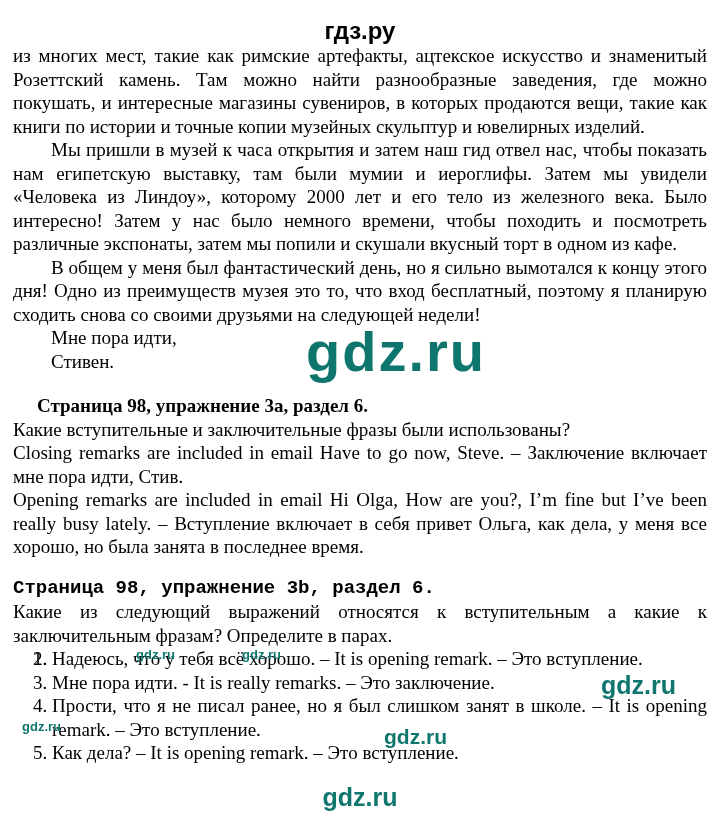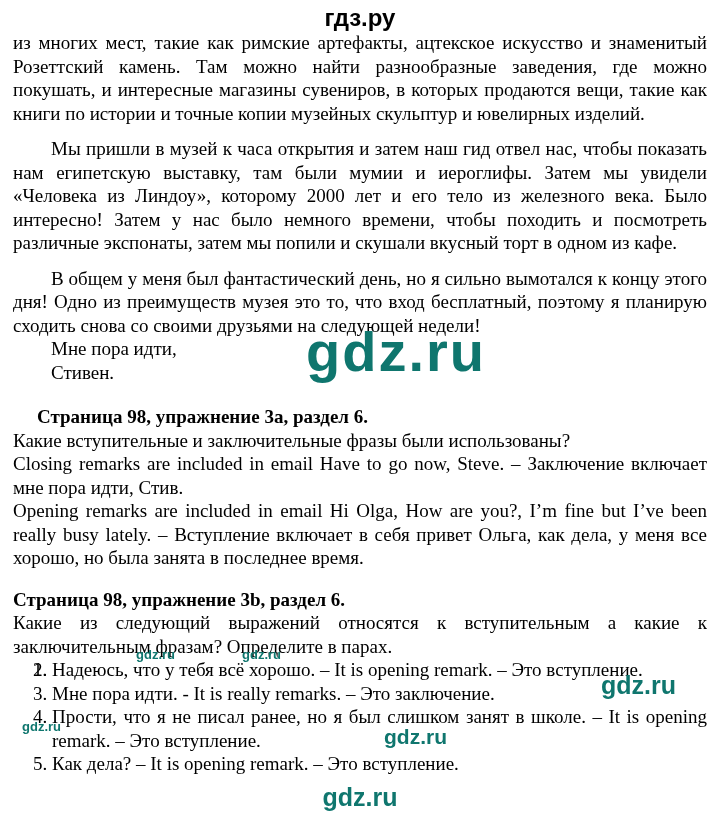--- a/index.html
+++ b/index.html
@@ -1,31 +1,31 @@
 <!DOCTYPE html>
 <html><head>
 <meta charset="utf-8">
 <style>
   html,body { margin:0; padding:0; background:#fff; }
   .page {
     position:relative; width:720px; height:817px; background:#ffffff;
     font-family:"Liberation Serif", serif; font-size:19px; line-height:23.5px;
     color:#000; overflow:hidden;
   }
-  .content { position:absolute; left:13px; top:3px; width:694px; }
+  .content { position:absolute; left:13px; top:16px; width:694px; }
   .logo {
     text-align:center; font-family:"Liberation Sans", sans-serif;
     font-weight:bold; font-size:24px; line-height:26px; margin-top:2px;
   }
   .para { margin:0; text-align:justify; }
-  .indent { text-indent:38px;margin-top:12px; }
+  .indent { text-indent:38px; }
   .signline { margin:0; text-indent:38px; }
   .heading { font-weight:bold; margin:0; }
   .h3a { margin-top:21px;margin-left:24px; }
-  .h3b { margin-top:18px; }
+  .h3b { margin-top:18px;font-family:Liberation Mono, monospace; }
   .list { margin:0; }
   .li { position:relative; padding-left:39px; text-align:justify; margin:0; }
   .li .num { position:absolute; left:20px; top:0; }
   .wm {
     position:absolute; font-family:"Liberation Sans", sans-serif; font-weight:bold;
     color:#0f766e; line-height:1; white-space:nowrap; margin:0;
   }
   .wm-big    { left:306px; top:324px; font-size:56px; letter-spacing:2px; }
   .wm-sm1    { left:136px; top:648px; font-size:13px; }
   .wm-sm2    { left:242px; top:648px; font-size:13px; }

